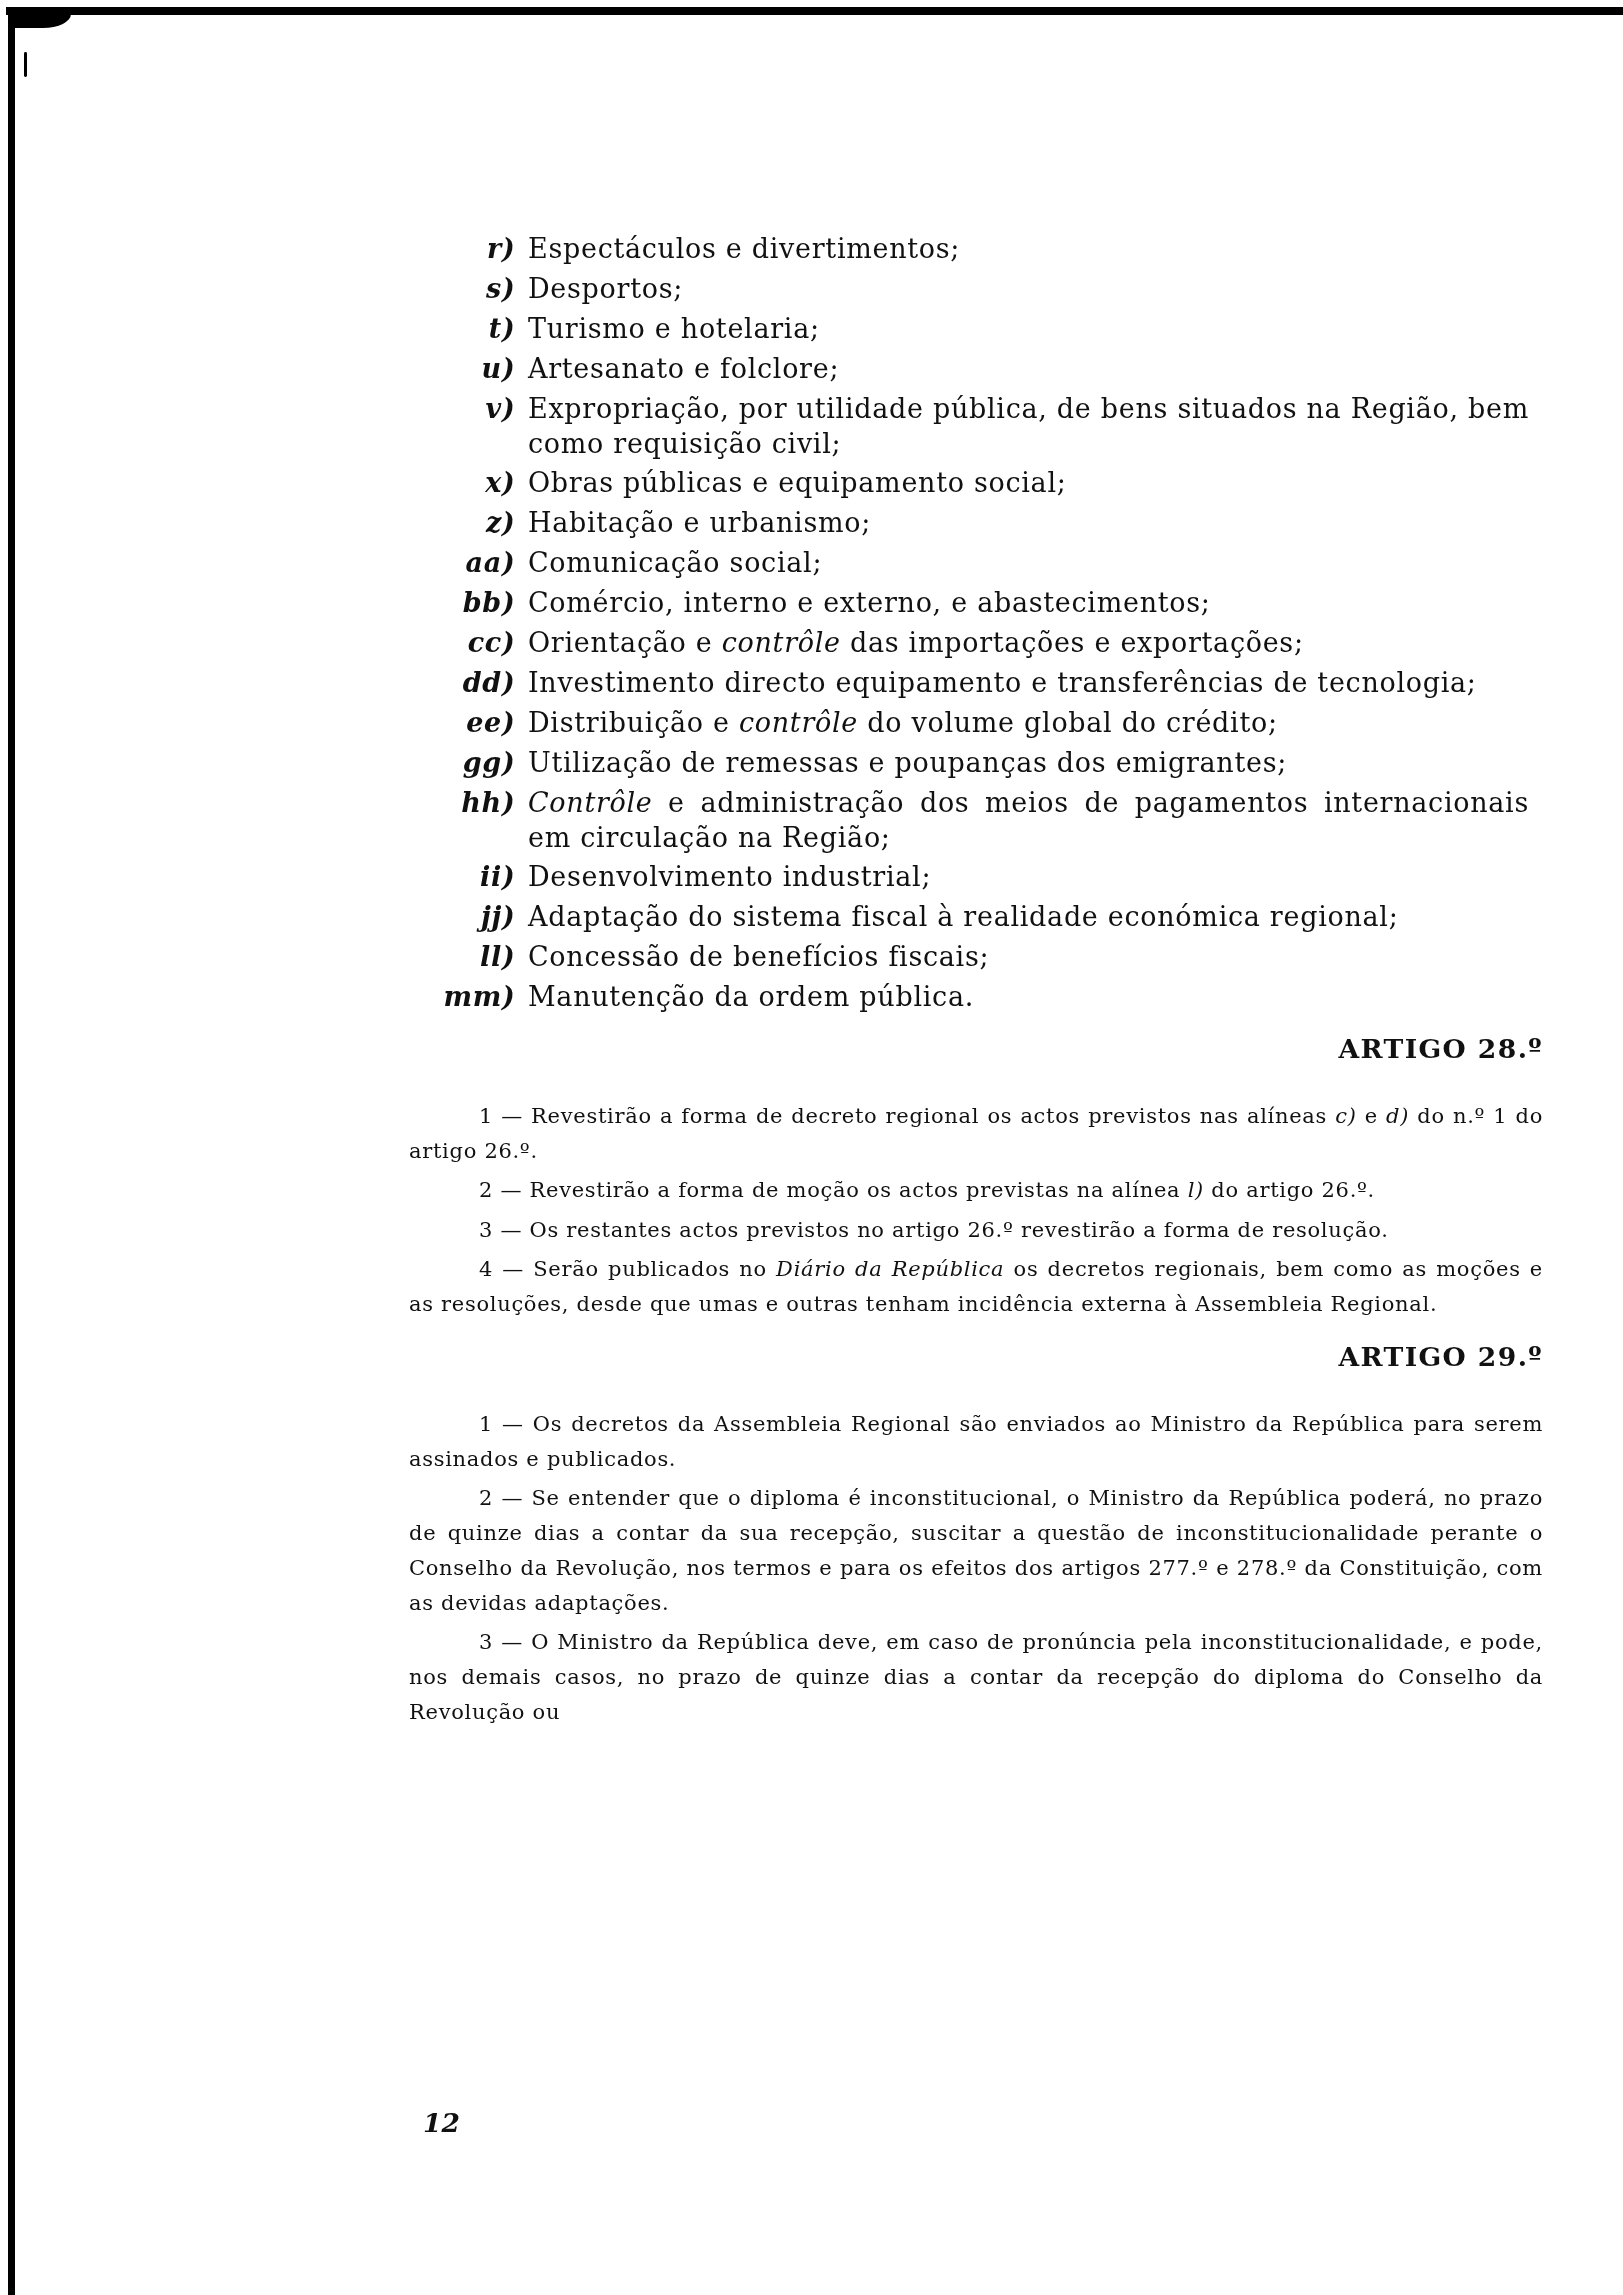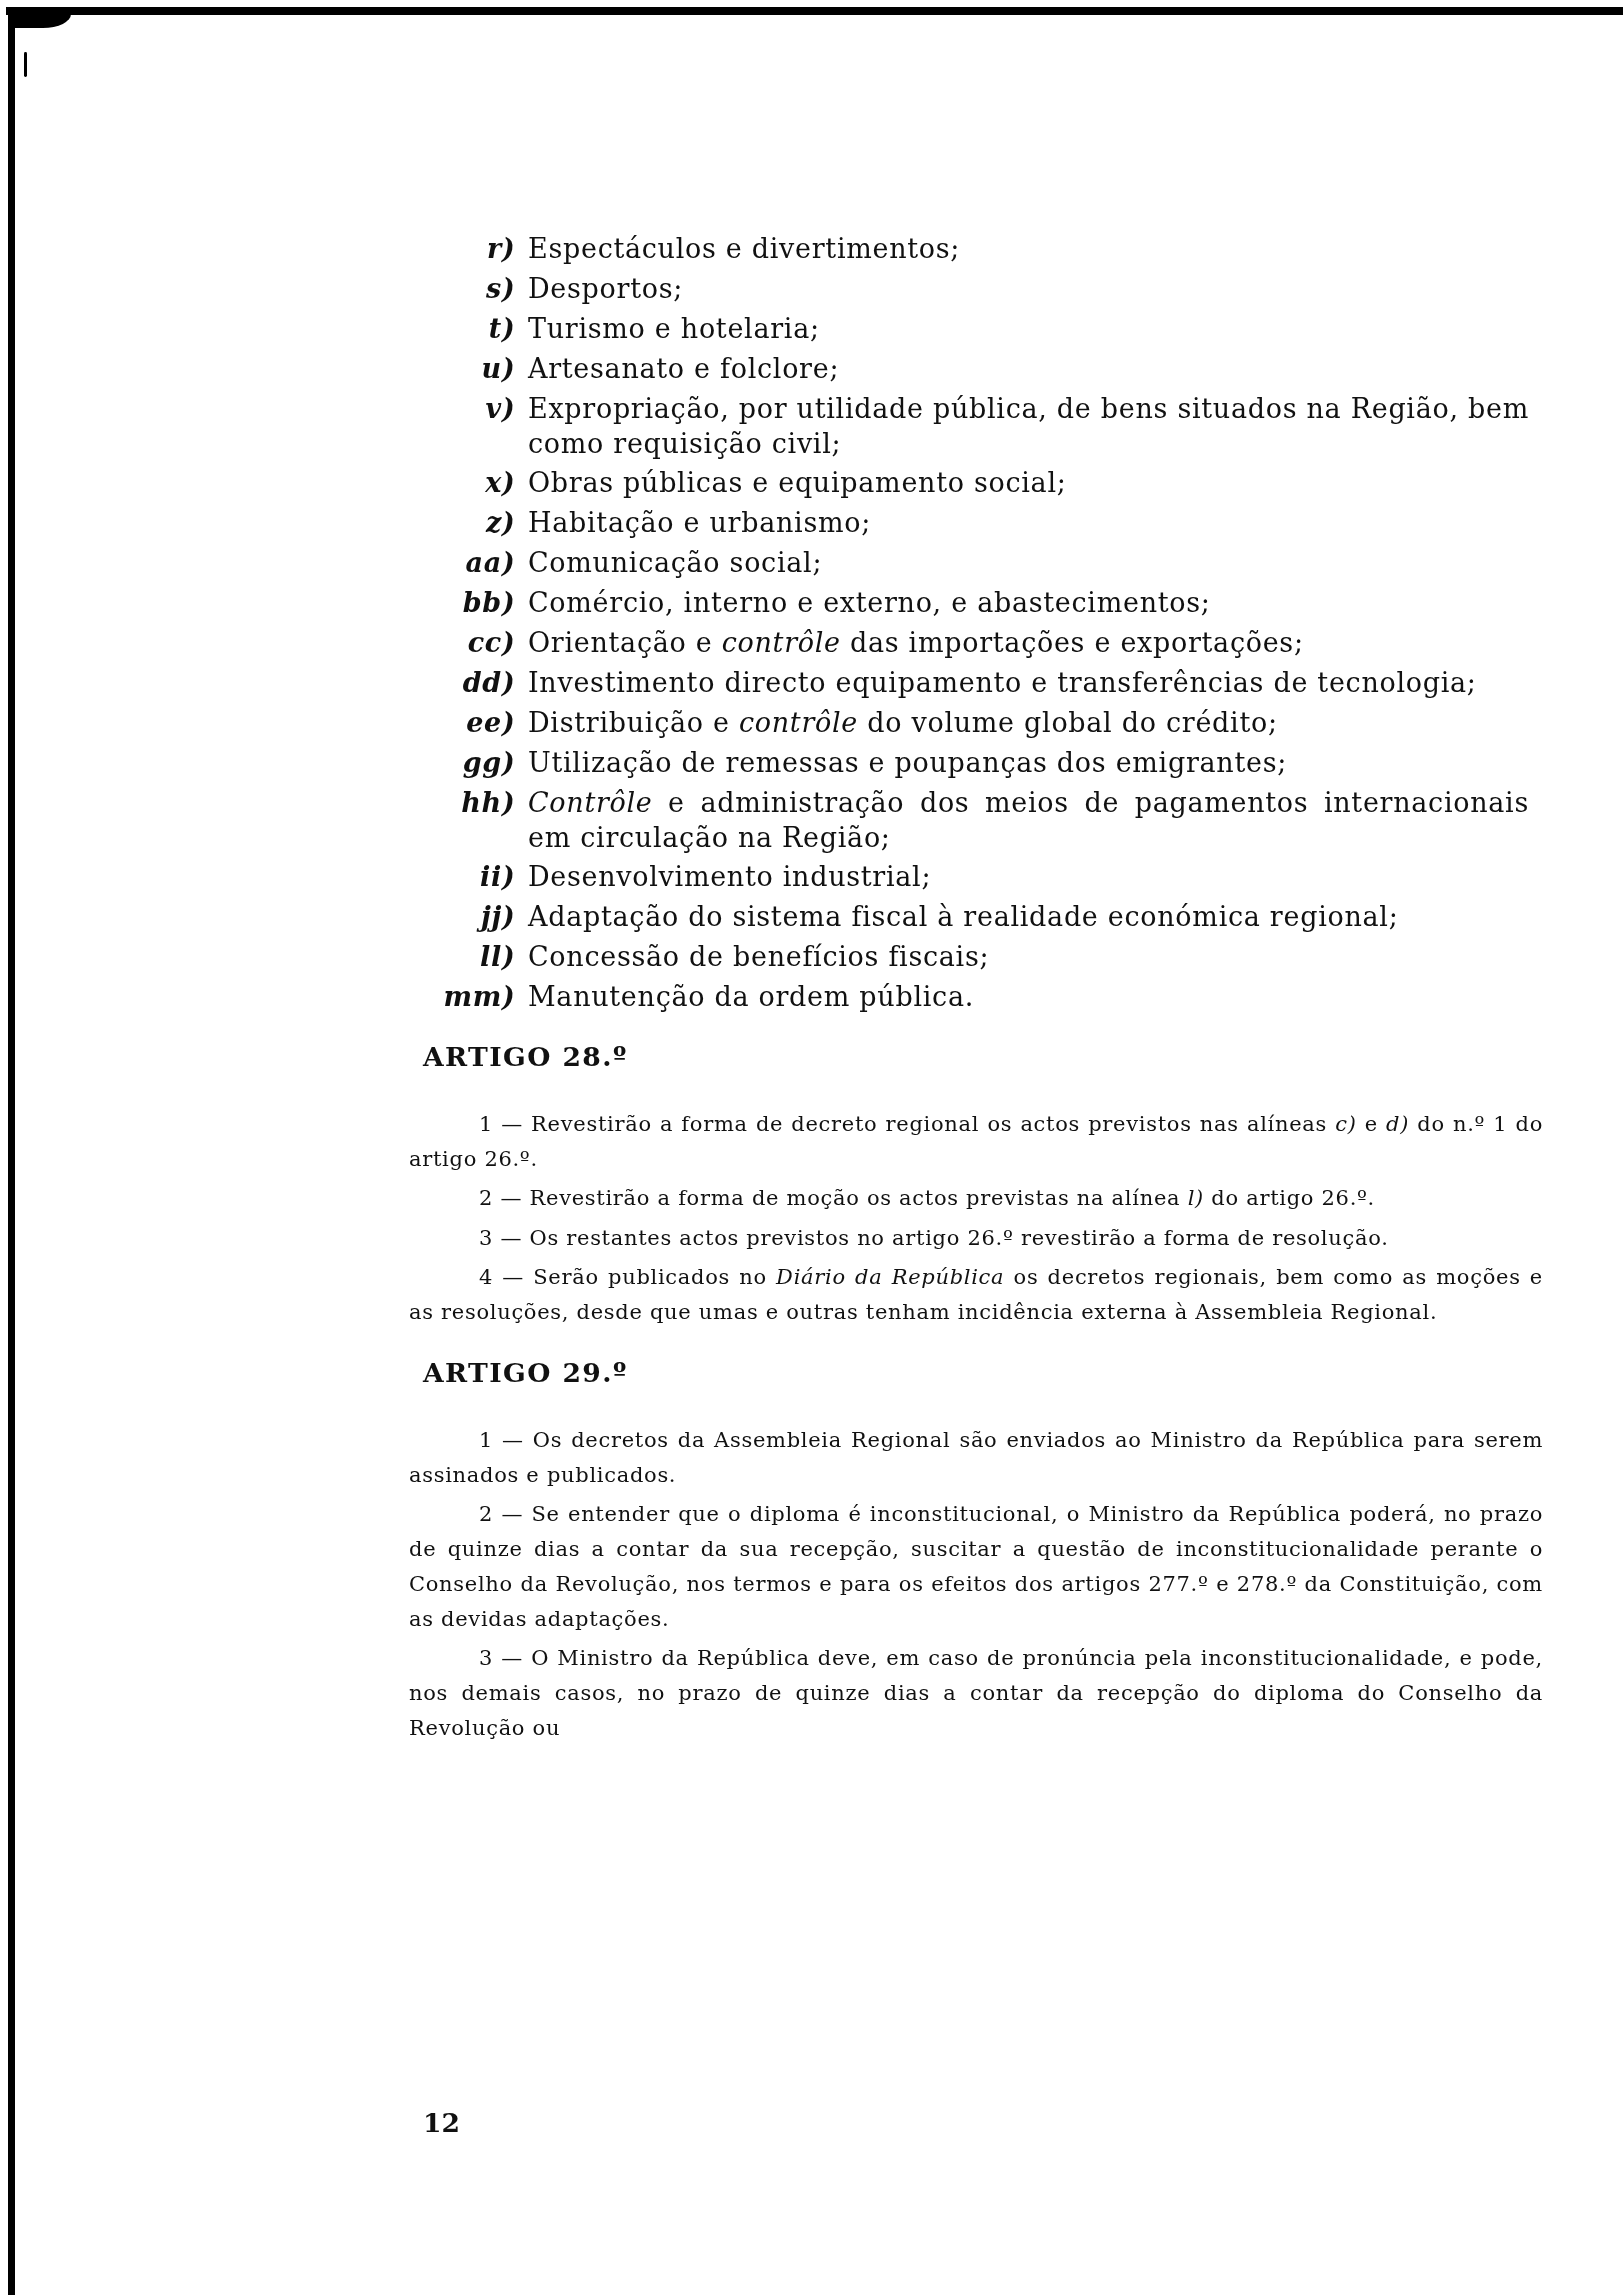--- a/index.html
+++ b/index.html
@@ -73,43 +73,44 @@
     }
     .item-text {
       flex: 1;
       padding-right: 14px;
       text-align: justify;
     }
     .item-text i { font-style: italic; }
 
     
     .article-title {
-      text-align: left;
+      text-align: right;
       font-weight: bold;
       font-size: 26.6px;
       letter-spacing: 1.4px;
-      margin: 27px 0 35px 0;
+      margin: 19px 0 35px 0;
       padding-left: 14px;
     }
     .paragraph {
       font-size: 21px;
       line-height: 35px;
       text-indent: 70px;
       text-align: justify;
       margin: 0 0 4.2px 0;
       letter-spacing: 0.7px;
     }
     .paragraph i { font-style: italic; }
 
     .page-number {
       position: absolute;
       left: 423px;
       top: 2107px;
       font-size: 26.6px;
       font-weight: bold;
+      font-style: italic;
     }
   </style>
 </head>
 <body>
 
 <div class="scan-border-top"></div>
 <div class="scan-border-left"></div>
 <div class="scan-corner"></div>
 <div class="scan-mark"></div>
 

